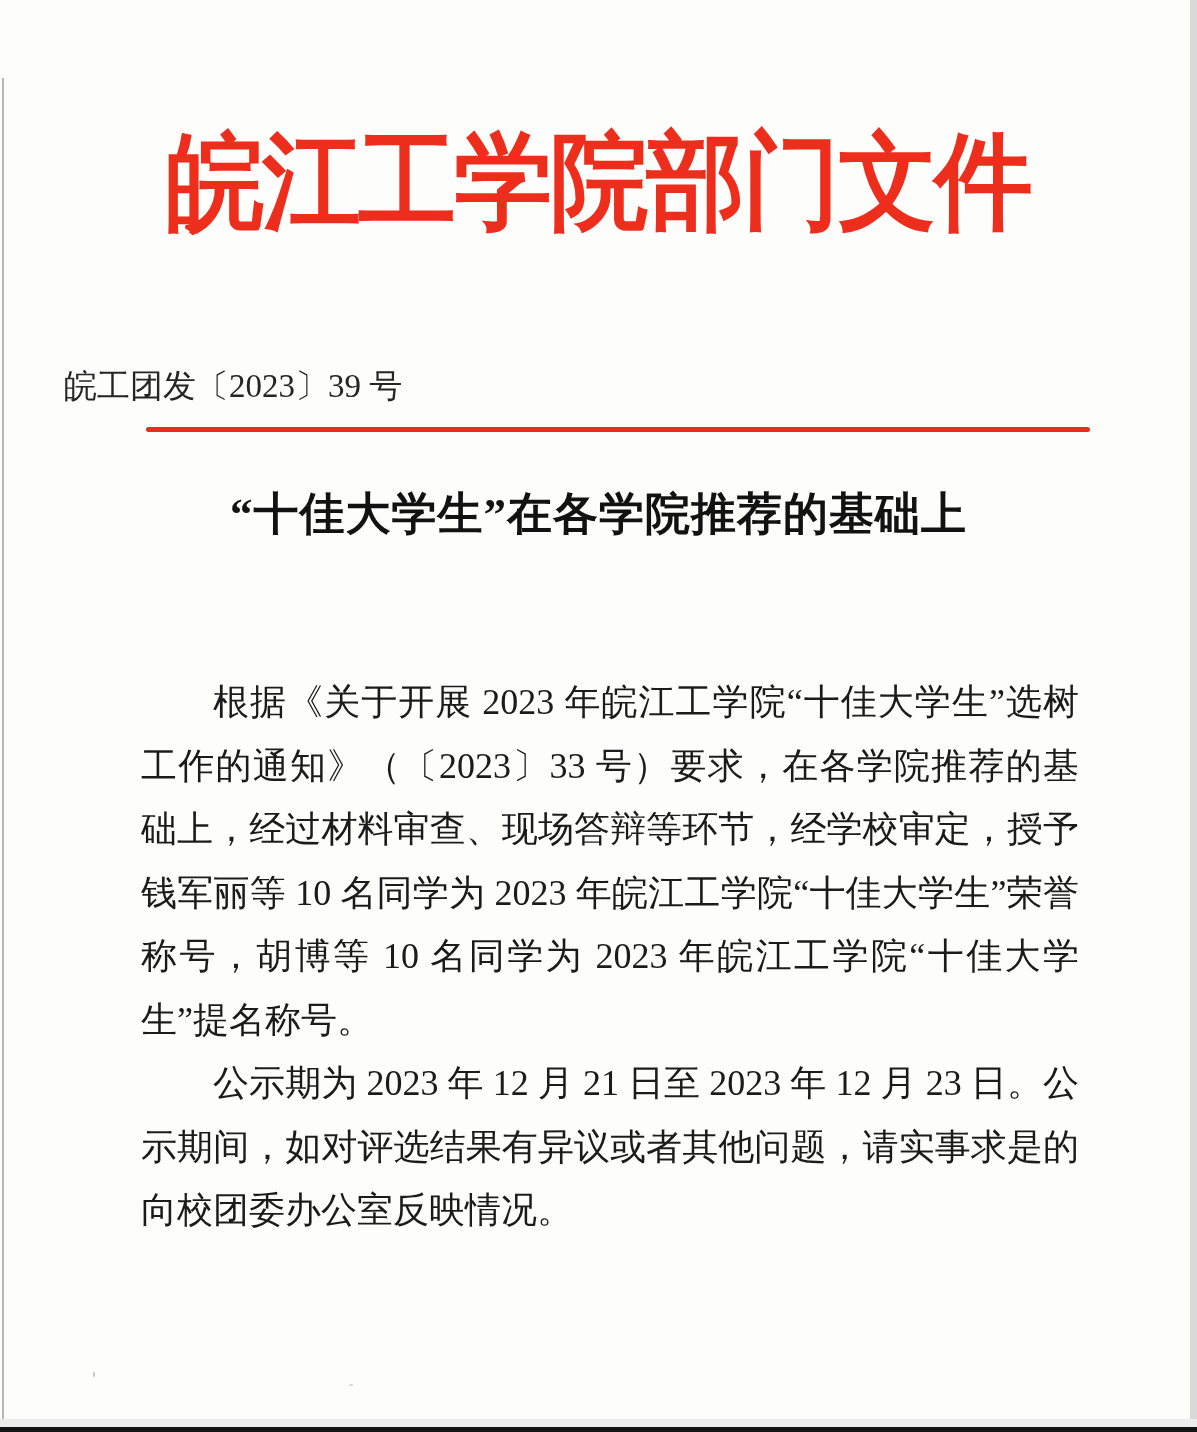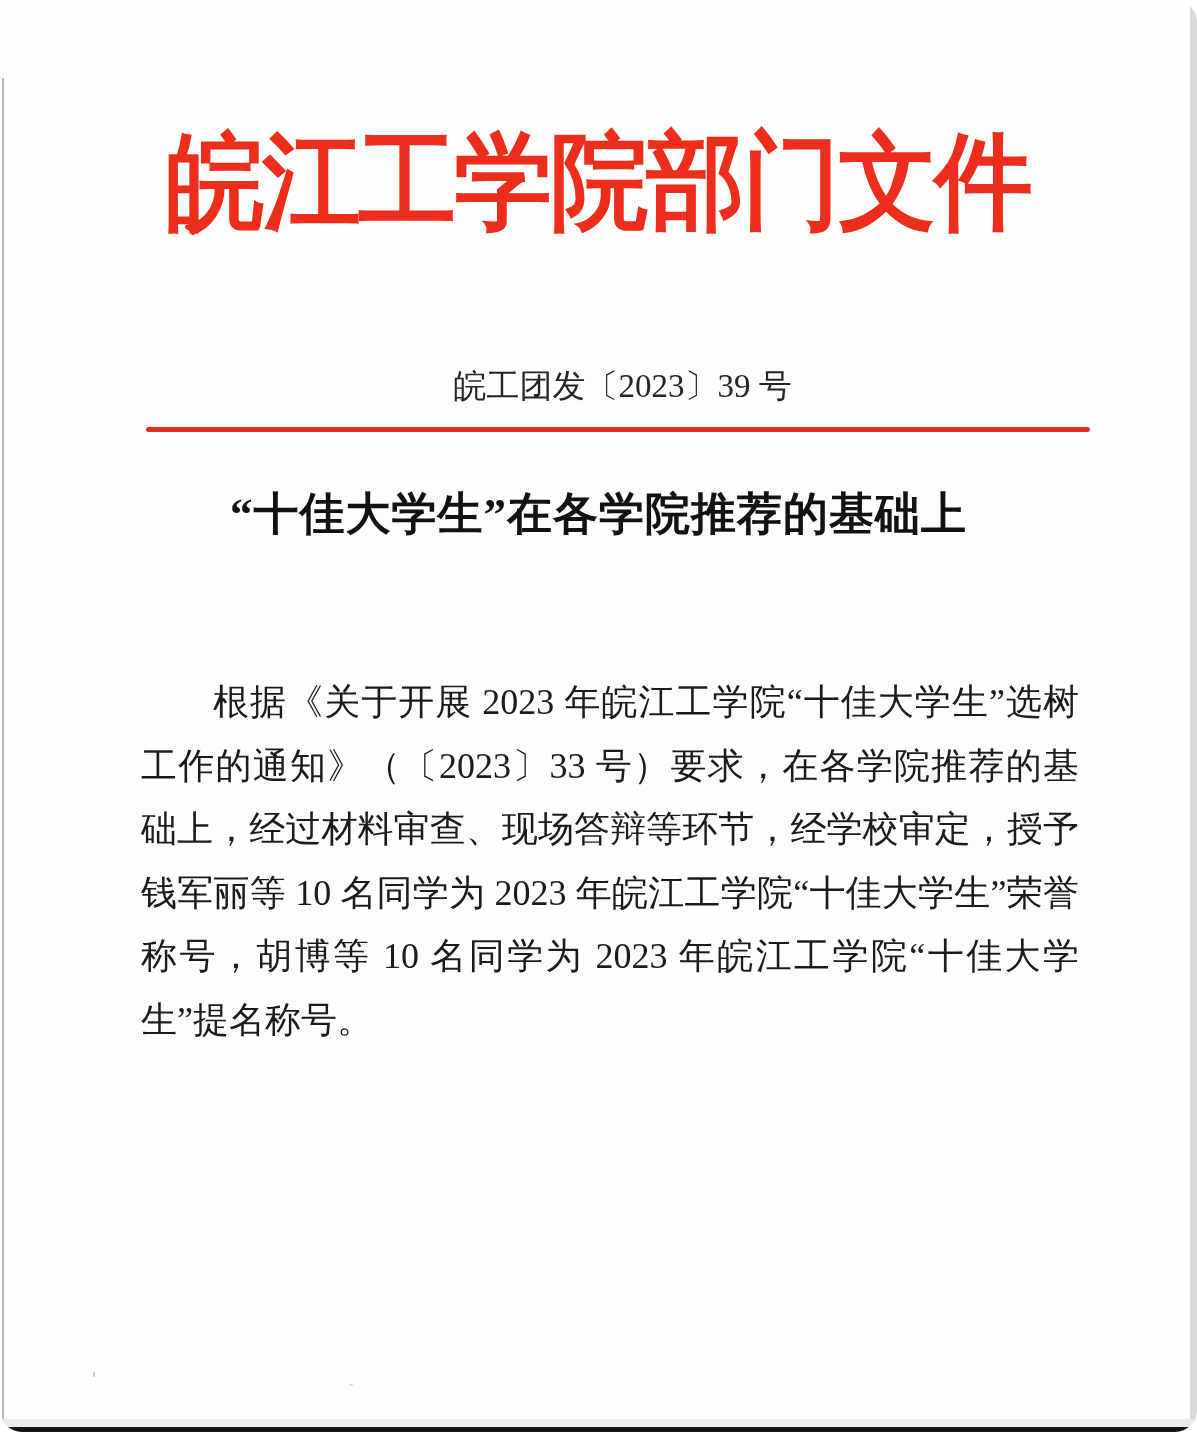--- a/index.html
+++ b/index.html
@@ -8,21 +8,20 @@
     background: #ffffff;
   }
   .scan-page {
     position: relative;
     width: 1197px;
     height: 1432px;
     background: #fdfdfc;
     overflow: hidden;
     font-family: "Liberation Serif", "DejaVu Serif", serif;
     color: #1c1c1c;
-    border-radius: 22px;
   }
   
   .edge-left {
     position: absolute;
     left: 2px; top: 78px;
     width: 2px; height: 1348px;
     background: #b7b7b7;
   }
   .edge-right {
     position: absolute;
@@ -63,23 +62,23 @@
     white-space: nowrap;
     transform: scaleY(1.08);
     transform-origin: center top;
   }
 
   
   .doc-number {
     position: absolute;
     top: 364px; left: 0;
     width: 100%;
-    padding-left: 48px;
+    padding-left: 64px;
     box-sizing: border-box;
-    text-align: center;
+    text-align: left;
     font-size: 33px;
     color: #252525;
     white-space: nowrap;
   }
 
   
   .red-rule {
     position: absolute;
     top: 427px; left: 146px;
     width: 944px; height: 5px;
@@ -124,20 +123,21 @@
   <div class="doc-number">皖工团发〔2023〕39 号</div>
 
   <div class="red-rule" style="background: rgb(229, 48, 30);"></div>
 
   <div class="notice-title">
     <div>“十佳大学生”在各学院推荐的基础上</div>
   </div>
 
   <div class="doc-body">
     <p>根据《关于开展 2023 年皖江工学院“十佳大学生”选树工作的通知》（〔2023〕33 号）要求，在各学院推荐的基础上，经过材料审查、现场答辩等环节，经学校审定，授予钱军丽等 10 名同学为 2023 年皖江工学院“十佳大学生”荣誉称号，胡博等 10 名同学为 2023 年皖江工学院“十佳大学生”提名称号。</p>
+    <p>公示期为 2023 年 12 月 21 日至 2023 年 12 月 23 日。公示期间，如对评选结果有异议或者其他问题，请实事求是的向校团委办公室反映情况。</p>
   </div>
 
   <div class="edge-left"></div>
   <div class="edge-right"></div>
   <div class="edge-bottom-gray"></div>
   <div class="edge-bottom-black"></div>
   <div class="speck speck-1"></div>
   <div class="speck speck-2"></div>
 
 </div>

